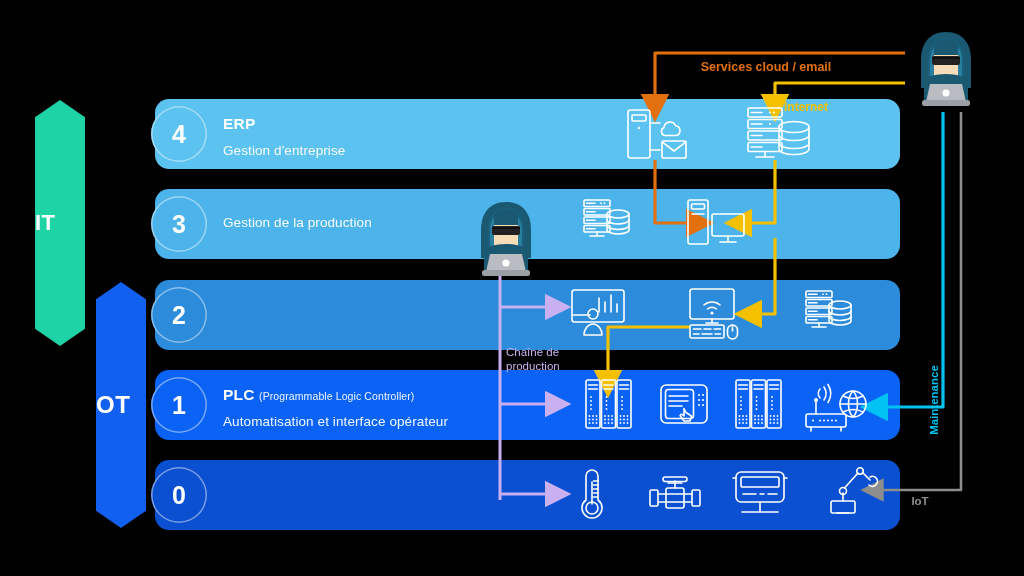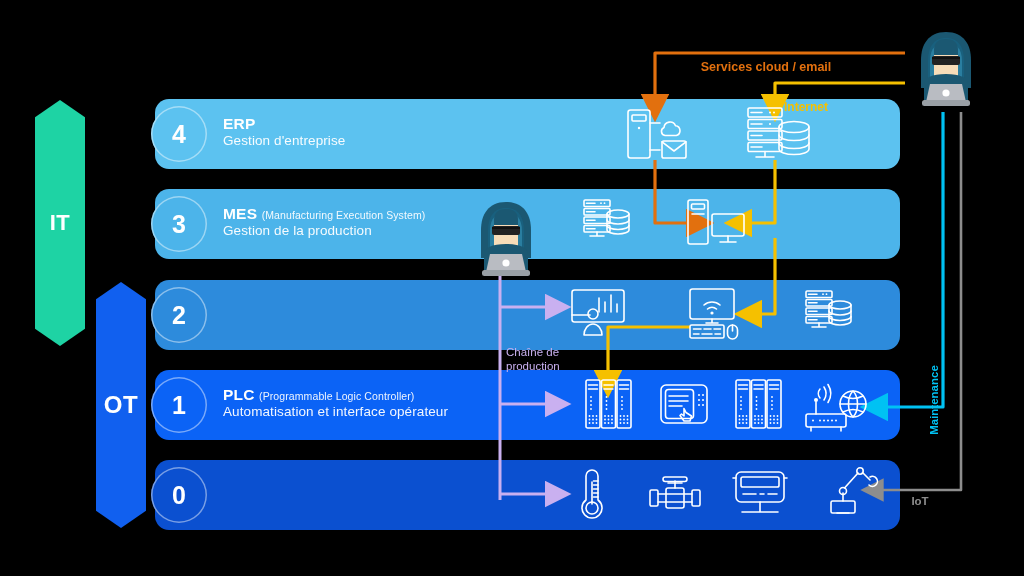--- a/index.html
+++ b/index.html
@@ -10,35 +10,35 @@
     overflow:hidden; position:relative;
   }
   #stage{ position:absolute; inset:0; width:1024px; height:576px; }
 
   
   svg.layer{ position:absolute; left:0; top:0; width:1024px; height:576px; overflow:visible; }
   #connectors{ z-index:5; pointer-events:none; }
   #icons{ z-index:6; pointer-events:none; }
 
   
-  .sidearrow{ position:absolute; z-index:3; display:flex; align-items:center; justify-content:center;
+  .sidearrow{ position:absolute; z-index:3; display:flex; align-items:center; justify-content:flex-start;
      clip-path: polygon(50% 0%, 100% 7%, 100% 93%, 50% 100%, 0% 93%, 0% 7%);
      border-radius:6px; }
   .sidearrow span{ color:#fff; font-weight:700; letter-spacing:.5px; }
 
   
   .row{ position:absolute; border-radius:14px; z-index:2; }
   .badge{ position:absolute; border-radius:50%; z-index:4;
      display:flex; align-items:center; justify-content:center;
      color:#fff; font-weight:700; font-size:25px;
      box-shadow: inset 0 0 0 1.5px rgba(255,255,255,.45); }
   .rowtext{ position:absolute; z-index:4; color:#fff; white-space:nowrap; }
   .rowtext .t1{ font-size:15.5px; font-weight:700; letter-spacing:.2px; }
   .rowtext .t1sub{ font-size:10.5px; font-weight:400; color:rgba(255,255,255,.93); letter-spacing:.1px;}
-  .rowtext .t2{ font-size:13.5px; font-weight:400; color:rgba(255,255,255,.95); margin-top:0; letter-spacing:.1px;}
+  .rowtext .t2{ font-size:13.5px; font-weight:400; color:rgba(255,255,255,.95); margin-top:10px; letter-spacing:.1px;}
 
   
   .conlabel{ position:absolute; z-index:7; font-weight:700; white-space:nowrap;margin-top:25px; }
   .vlabel{ position:absolute; z-index:7; font-weight:700; white-space:nowrap;
      transform-origin:0 0; }
 
   
   .hacker{ position:absolute; z-index:8; }
 </style>
 </head>
@@ -60,21 +60,20 @@
   <div class="rowtext" id="txt-erp" style="left: 223px; top: 115px;">
     <div><span class="t1">ERP</span><span class="t1sub"></span></div>
     <div class="t2">Gestion d'entreprise</div>
   </div>
 
   <div class="row" id="row-mes" style="left: 155px; top: 189px; width: 745px; height: 70px; background: rgb(76, 180, 234);"></div>
   <div class="badge" id="badge-mes" style="width: 56px; height: 56px; left: 151px; top: 196px; background: rgb(76, 180, 234);">
     <span>3</span>
   </div>
   <div class="rowtext" id="txt-mes" style="left: 223px; top: 205px;">
-    <div><span class="t1">MES</span> <span class="t1sub">(Manufacturing Execution System)</span></div>
     <div class="t2">Gestion de la production</div>
   </div>
 
   <div class="row" id="row-scada" style="left: 155px; top: 280px; width: 745px; height: 70px; background: rgb(45, 139, 220);"></div>
   <div class="badge" id="badge-scada" style="width: 56px; height: 56px; left: 151px; top: 287px; background: rgb(45, 139, 220);">
     <span>2</span>
   </div>
   <div class="rowtext" id="txt-scada" style="left: 223px; top: 296px;">
   </div>
 

